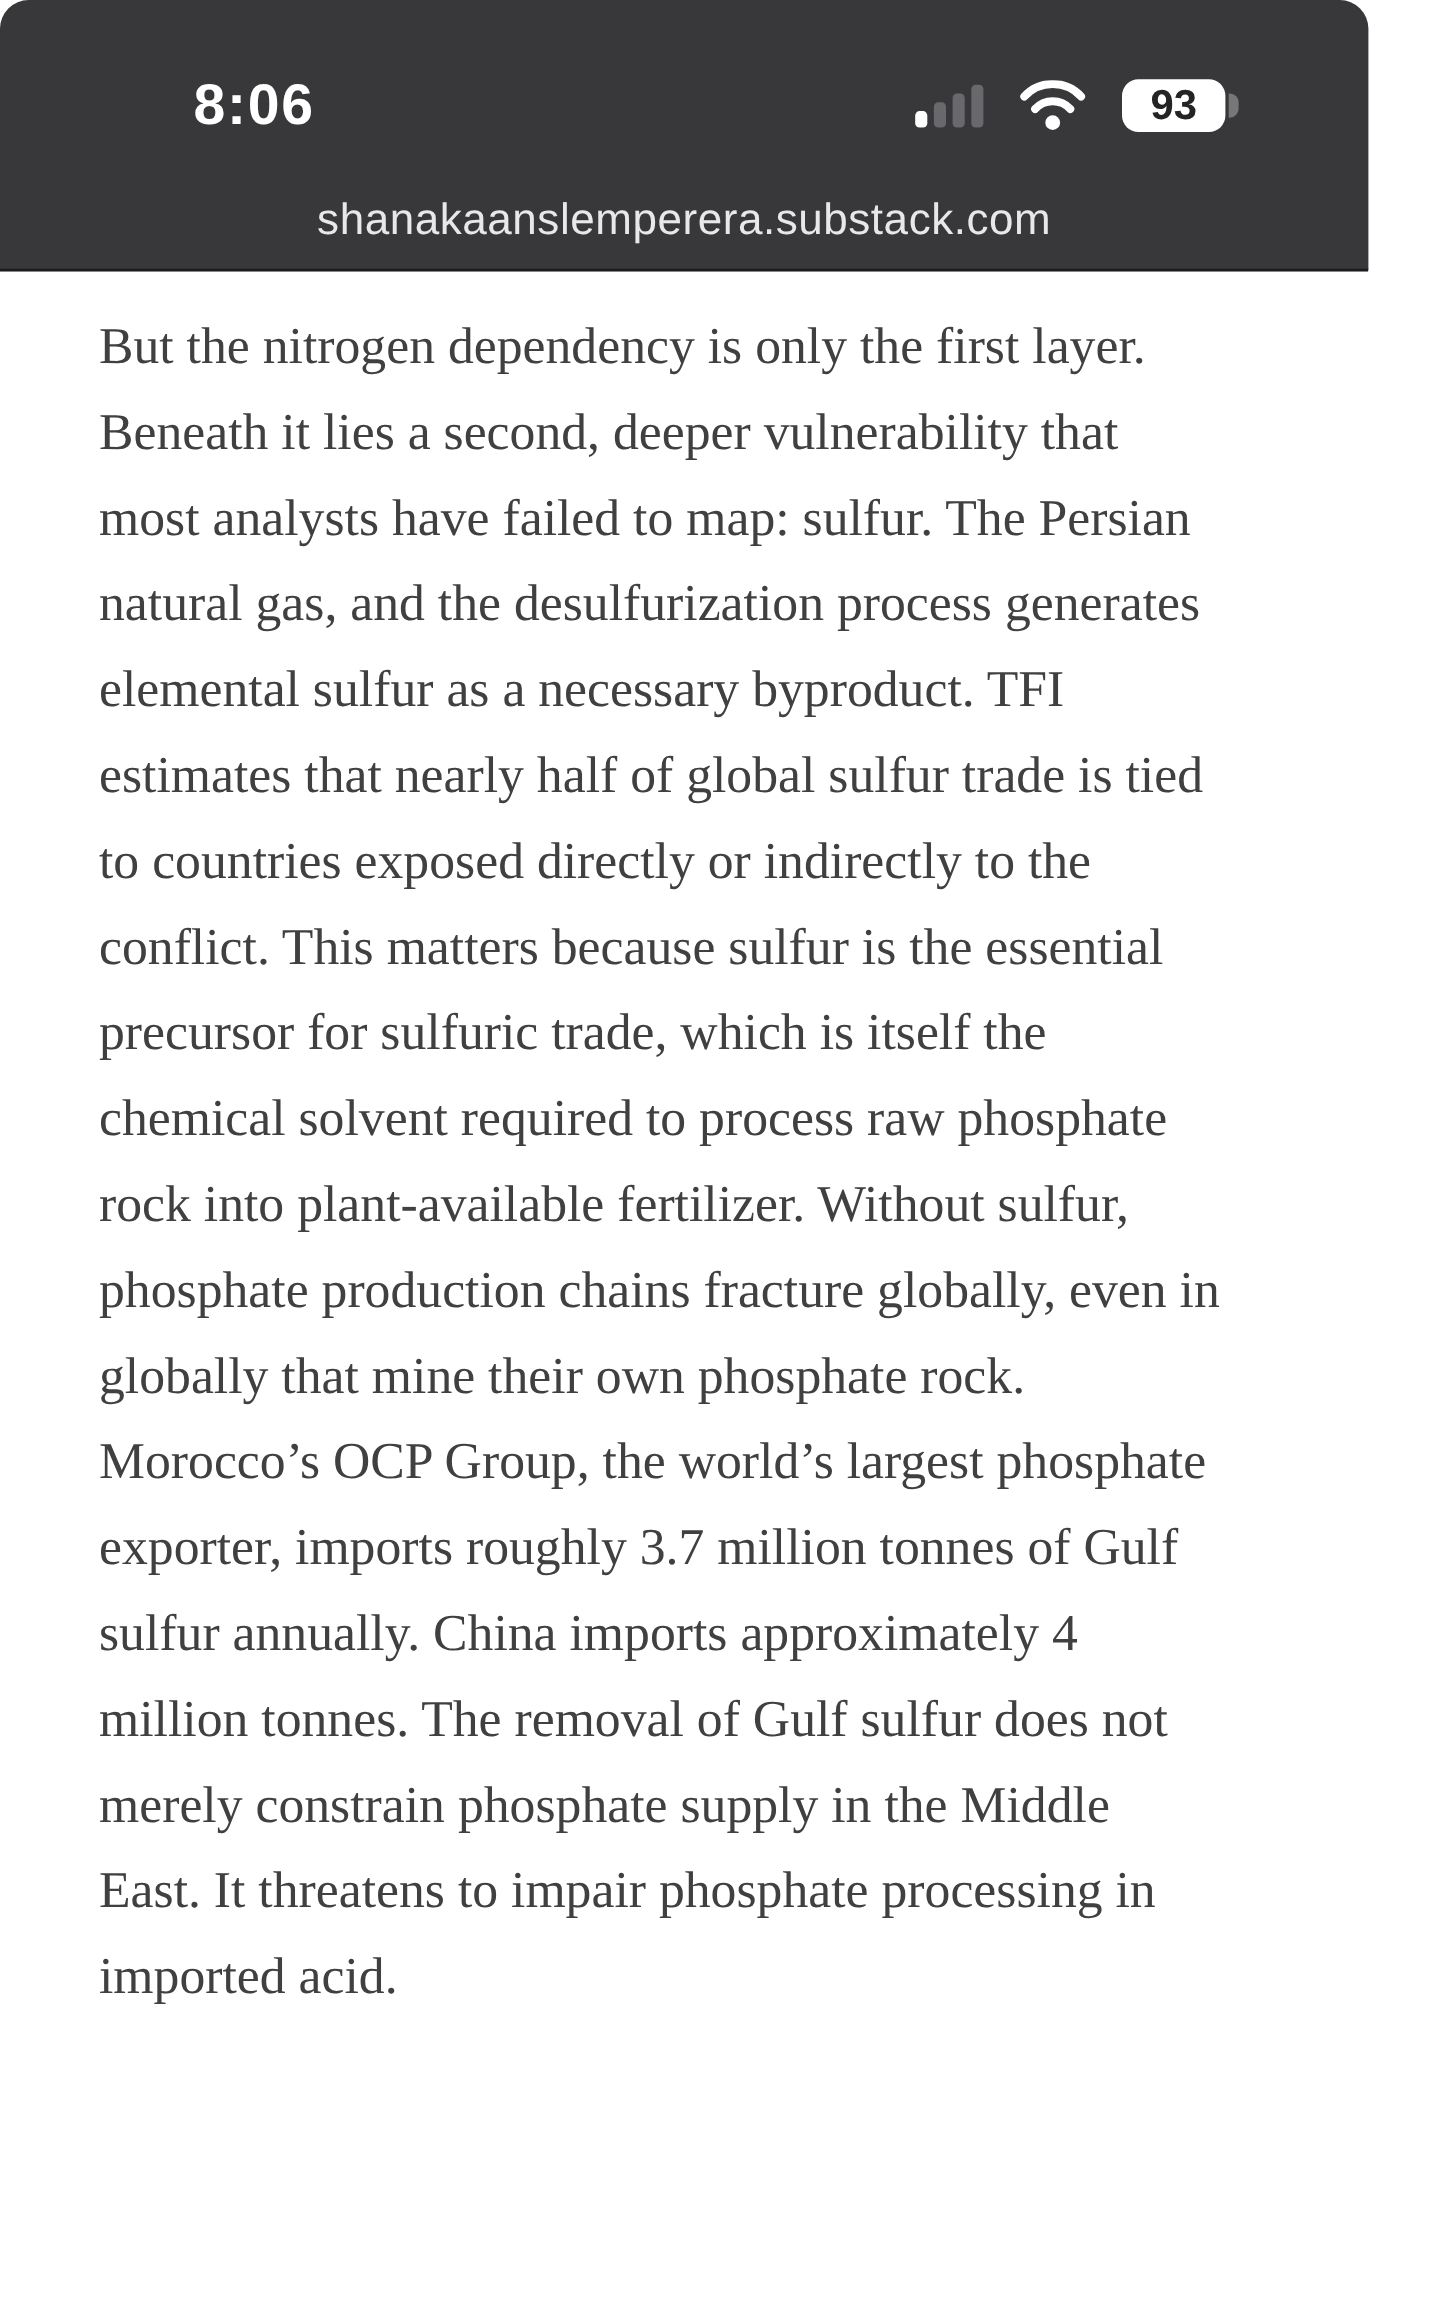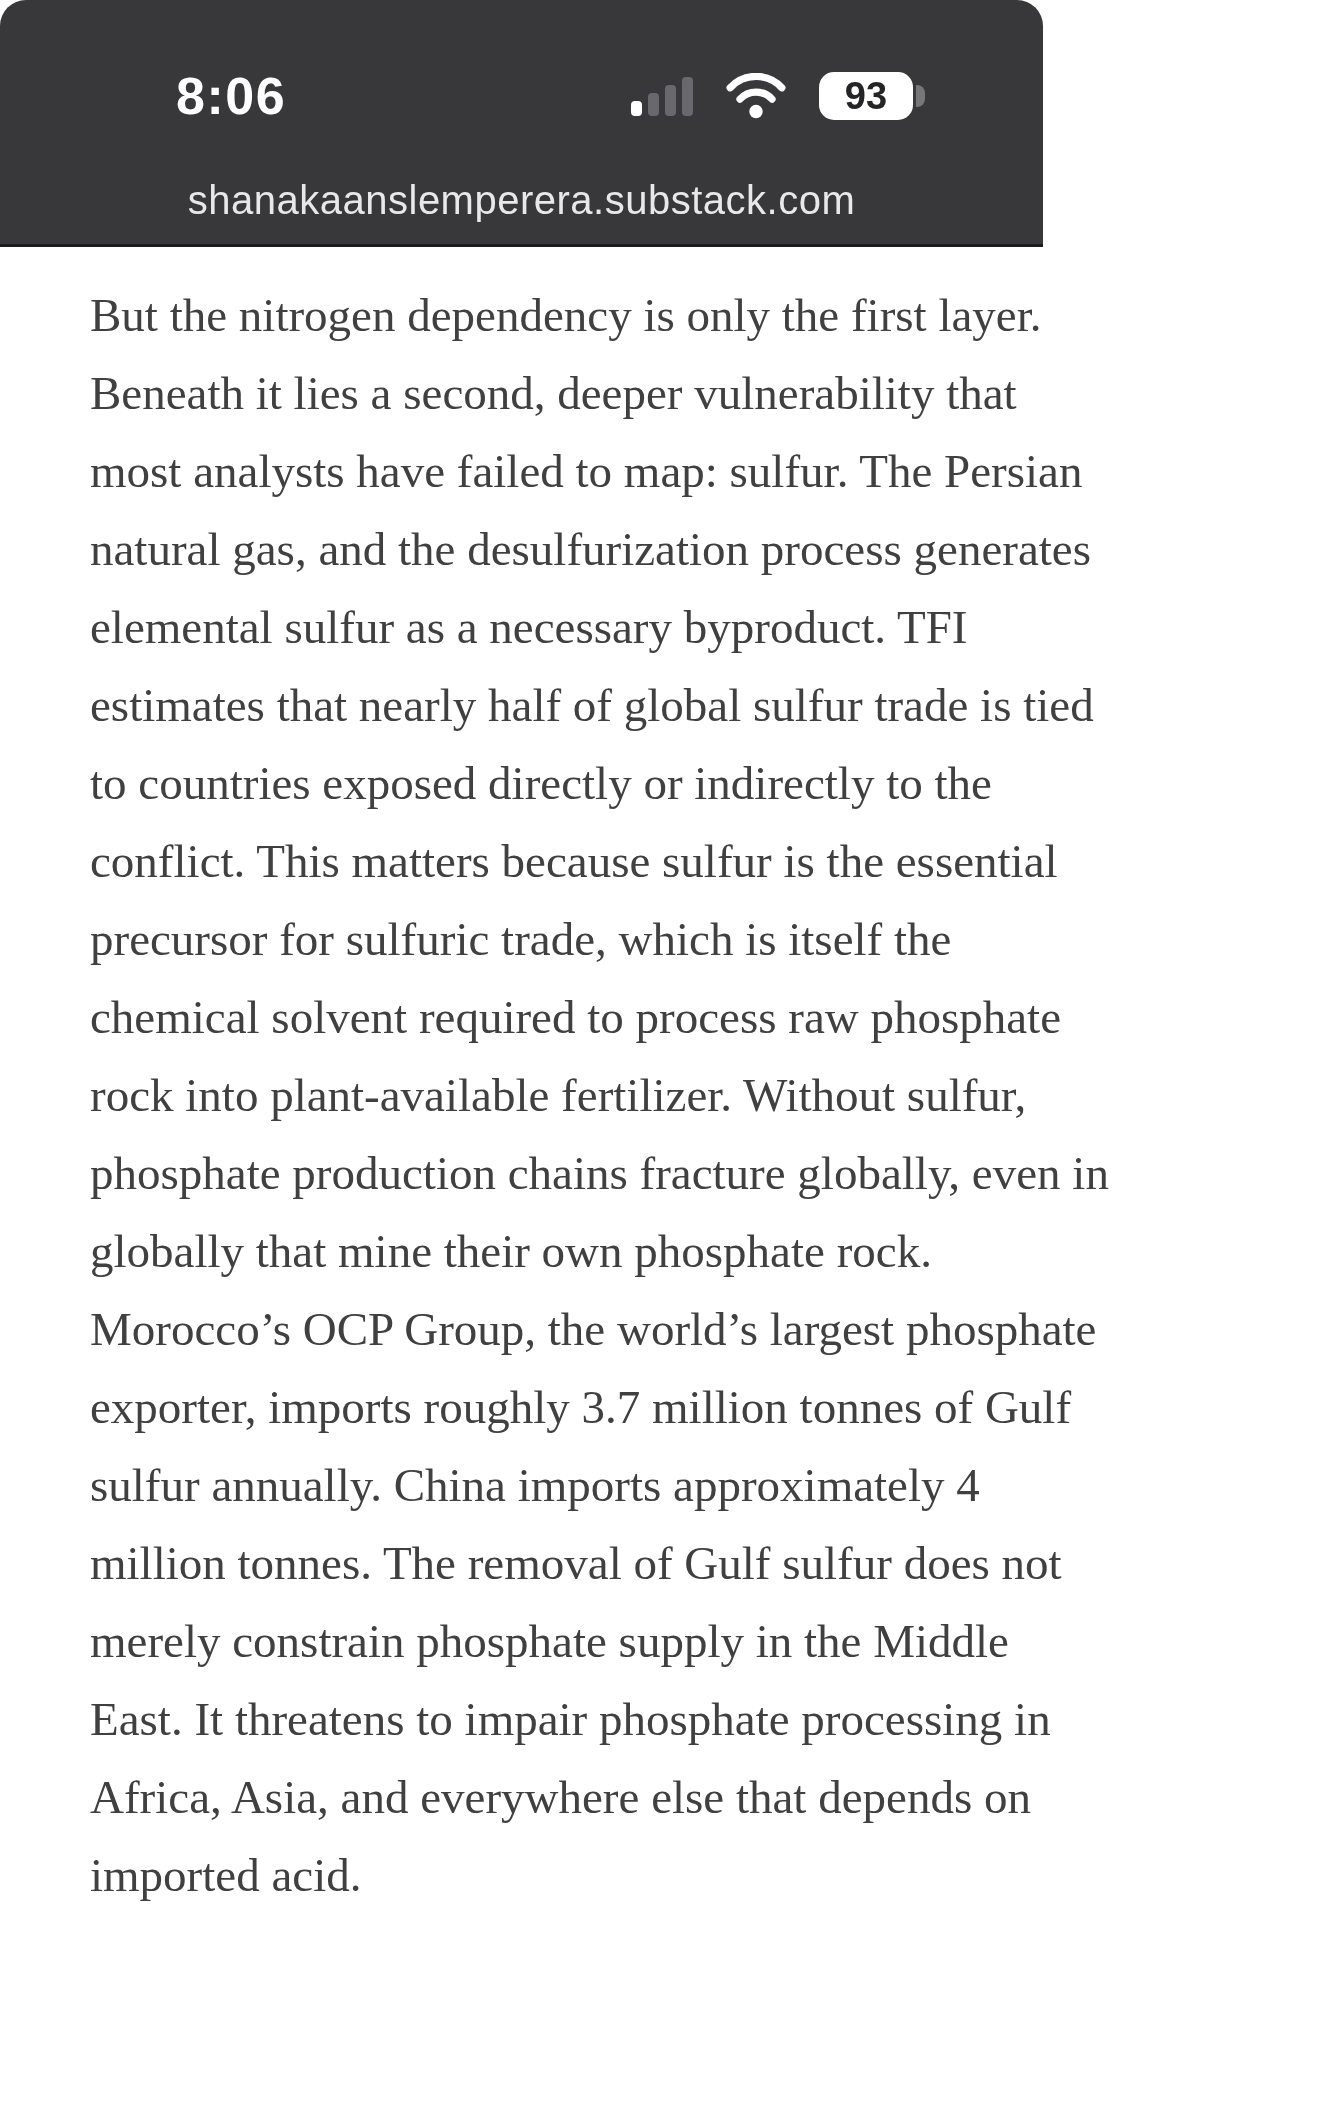--- a/index.html
+++ b/index.html
@@ -13,21 +13,21 @@
     height: 2108px;
     background: #ffffff;
     overflow: hidden;
     font-family: "Liberation Sans", sans-serif;
   }
 
   
   .header {
     position: absolute;
     top: 0; left: 0;
-    width: 1043px;
+    width: 1244px;
     height: 247px;
     background: #38383a;
     border-bottom: 3px solid #1c1c1e;
     border-radius: 26px 26px 0 0;
     box-sizing: border-box;
   }
   .status-bar {
     position: absolute;
     top: 58px; left: 0; right: 0;
     height: 76px;
@@ -165,18 +165,17 @@
       <div class="article-line">chemical solvent required to process raw phosphate</div>
       <div class="article-line">rock into plant-available fertilizer. Without sulfur,</div>
       <div class="article-line">phosphate production chains fracture globally, even in</div>
       <div class="article-line">globally that mine their own phosphate rock.</div>
       <div class="article-line">Morocco’s OCP Group, the world’s largest phosphate</div>
       <div class="article-line">exporter, imports roughly 3.7 million tonnes of Gulf</div>
       <div class="article-line">sulfur annually. China imports approximately 4</div>
       <div class="article-line">million tonnes. The removal of Gulf sulfur does not</div>
       <div class="article-line">merely constrain phosphate supply in the Middle</div>
       <div class="article-line">East. It threatens to impair phosphate processing in</div>
-      <div class="article-line">Africa, Asia, and everywhere else that depends on</div>
       <div class="article-line">imported acid.</div>
     </div>
   </div>
 
 </div>
 
 </body></html>

